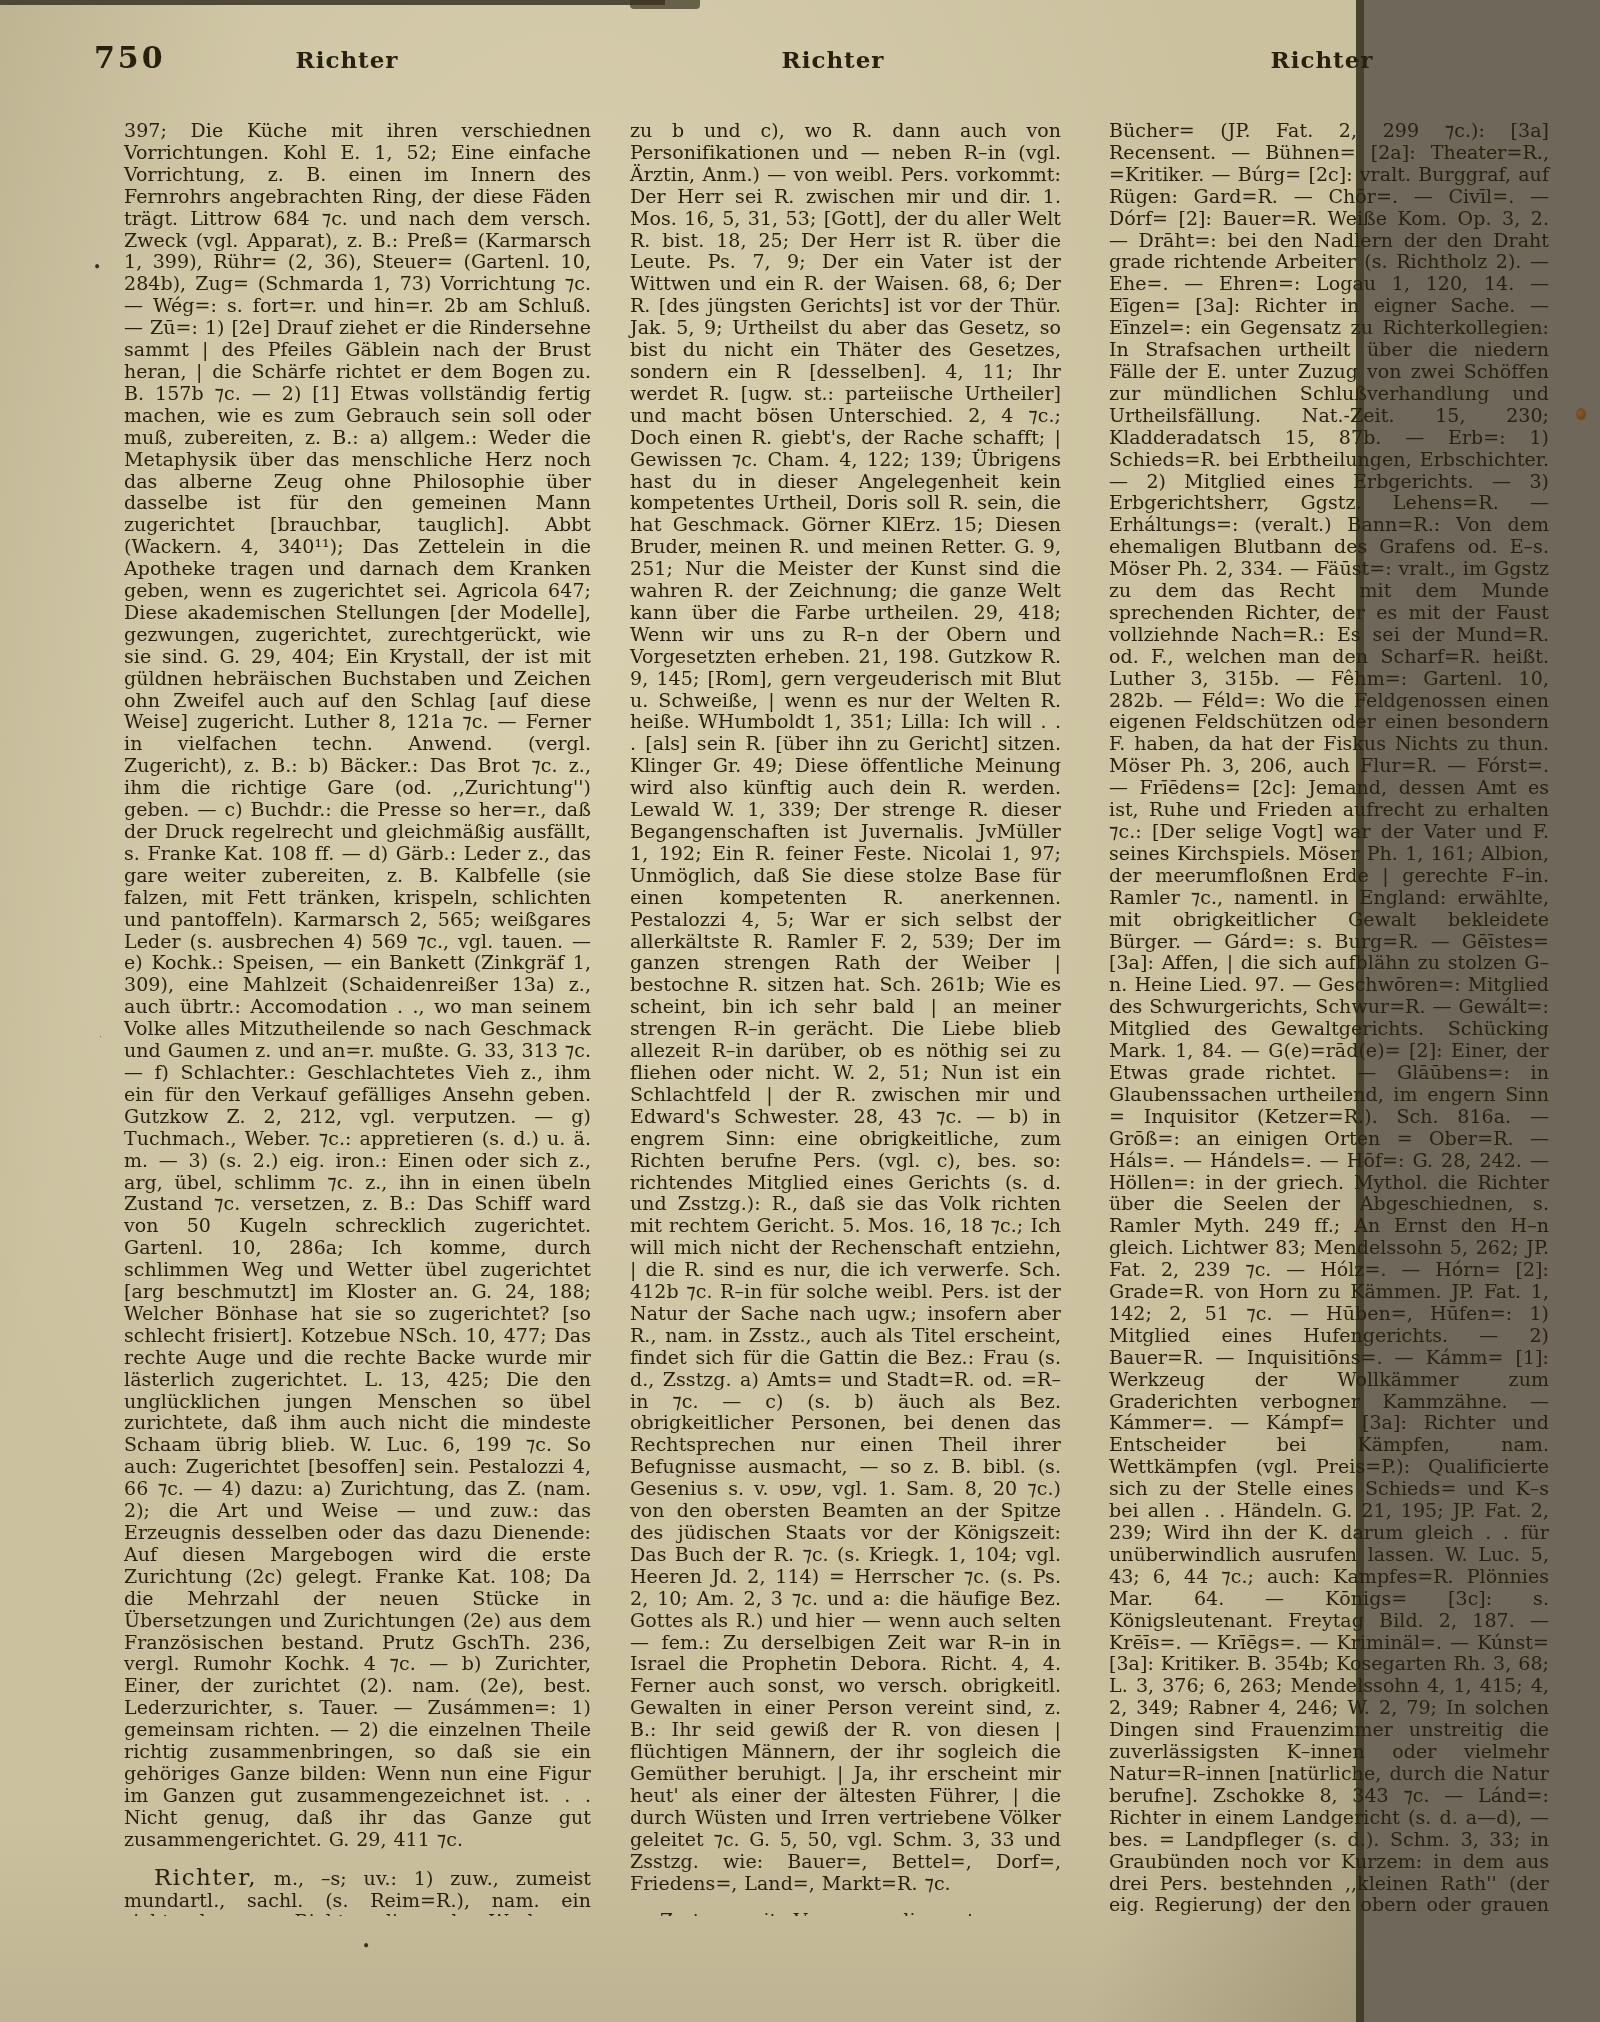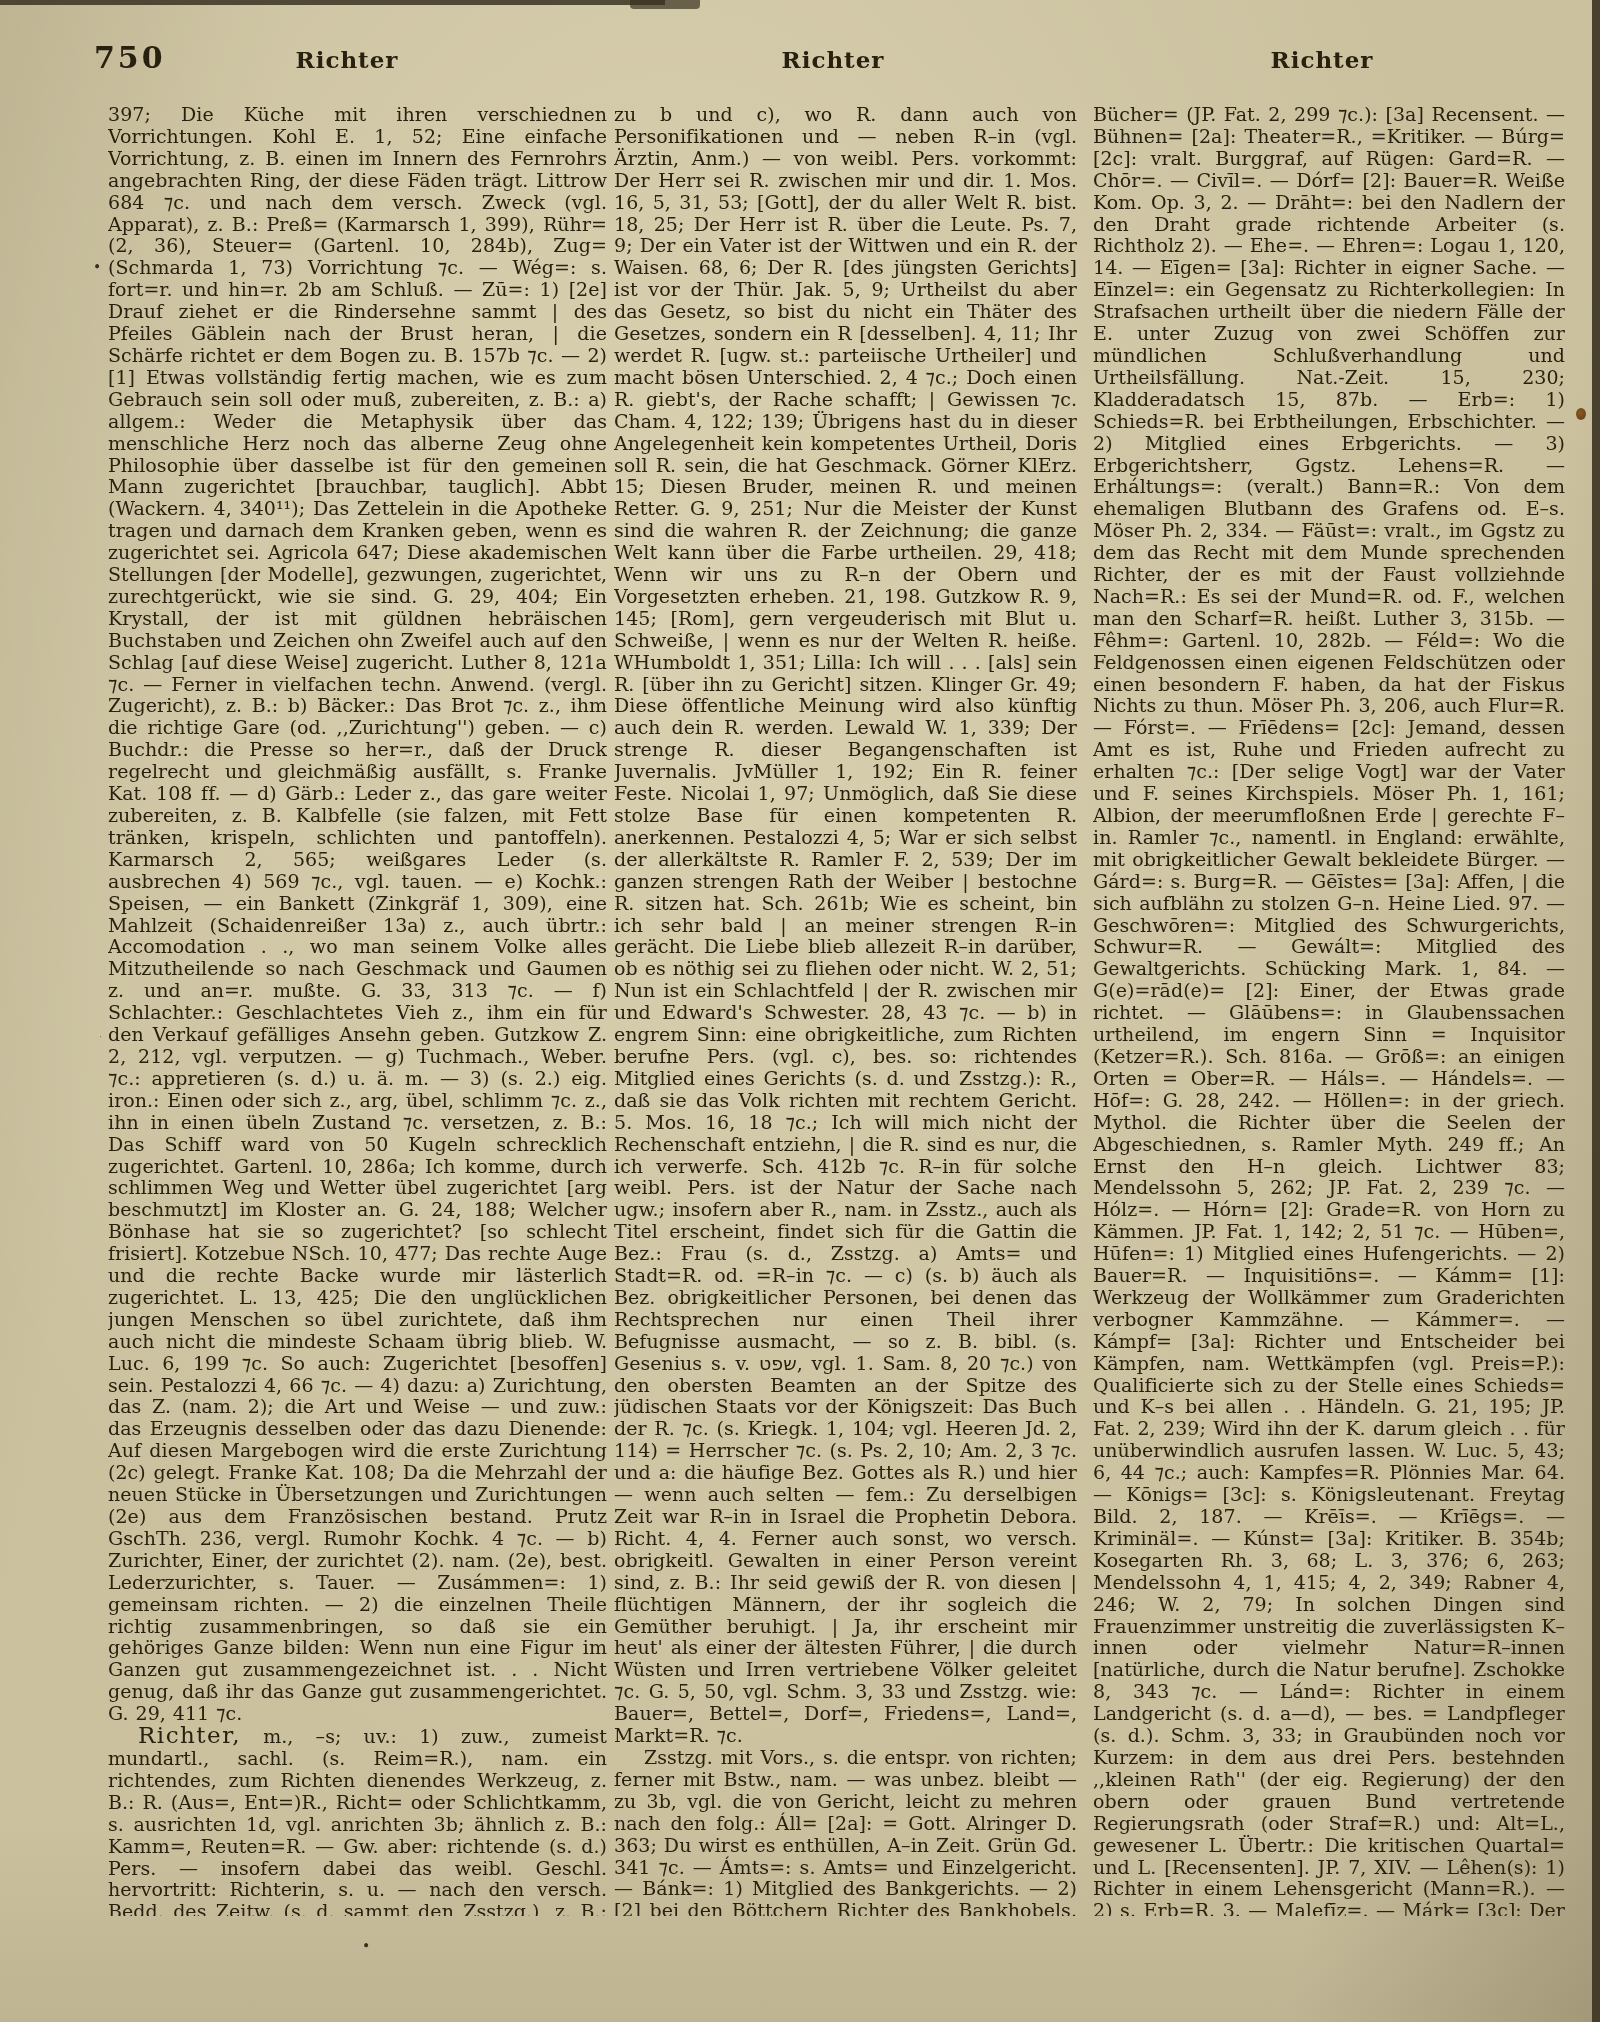--- a/index.html
+++ b/index.html
@@ -7,21 +7,21 @@
     --ink:#29210f;
     --edge:#3a3321;
   }
   html,body{margin:0;padding:0;}
   body{
     width:1600px;height:2022px;overflow:hidden;
     background:#6e675a;
     font-family:"DejaVu Serif","DejaVu Sans",serif;
   }
   .page{
-    position:relative;width:1600px;height:2022px;
+    position:relative;width:1364px;height:2022px;
     background-color:var(--paper);
     background-image:
       radial-gradient(ellipse at 42% 30%, rgba(255,250,225,.28), rgba(255,250,225,0) 62%),
       linear-gradient(100deg, rgba(110,95,60,.14), rgba(0,0,0,0) 15%, rgba(0,0,0,0) 84%, rgba(80,70,45,.25)),
       linear-gradient(0deg, rgba(95,85,55,.12), rgba(0,0,0,0) 10%);
     color:var(--ink);
   }
   .edge-top{position:absolute;top:0;left:0;width:665px;height:5px;background:var(--edge);opacity:.85;}
   .edge-top-nub{position:absolute;top:0;left:630px;width:70px;height:9px;background:var(--edge);opacity:.7;border-radius:0 0 4px 4px;}
   .edge-right{position:absolute;top:0;right:0;width:8px;height:2022px;background:var(--edge);opacity:.9;}
@@ -34,21 +34,21 @@
     font-size:23px;font-weight:bold;letter-spacing:1px;
   }
   .head1{left:347px;} .head2{left:833px;} .head3{left:1322px;}
   .col{
     position:absolute;top:104px;
     text-align:justify;
     font-size:19px;line-height:21.9px;
     letter-spacing:.05px;word-spacing:.8px;
     max-height:1812px;overflow:hidden;
   }
-  .col p{margin:0;padding:0;}
+  .col p{margin:16px;padding:0;}
   .col p.indent{text-indent:30px;}
   .col1{left:108px;width:499px;}
   .col2{left:614px;width:463px;}
   .col3{left:1093px;width:472px;}
   .lead{font-size:23px;font-weight:normal;letter-spacing:1.5px;}
   .mark{position:absolute;color:#3a2f1c;}
   .mark-bullet{left:93px;top:259px;font-size:14px;}
   .mark-faint-dot{left:99px;top:1031px;font-size:10px;opacity:.55;}
   .mark-end-dot{left:362px;top:1938px;font-size:14px;}
   .mark-foxing{

